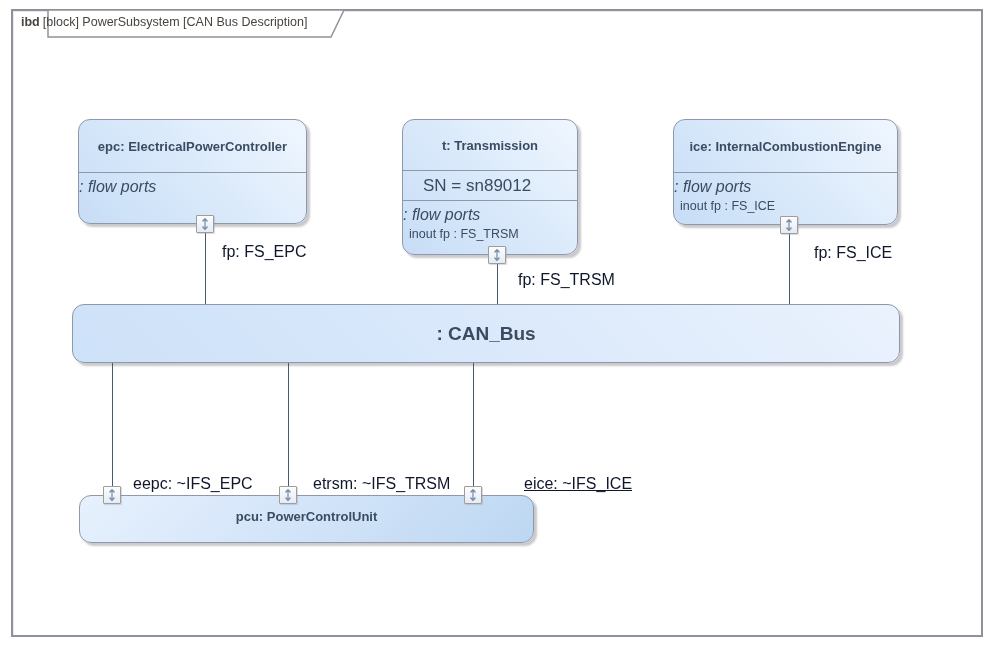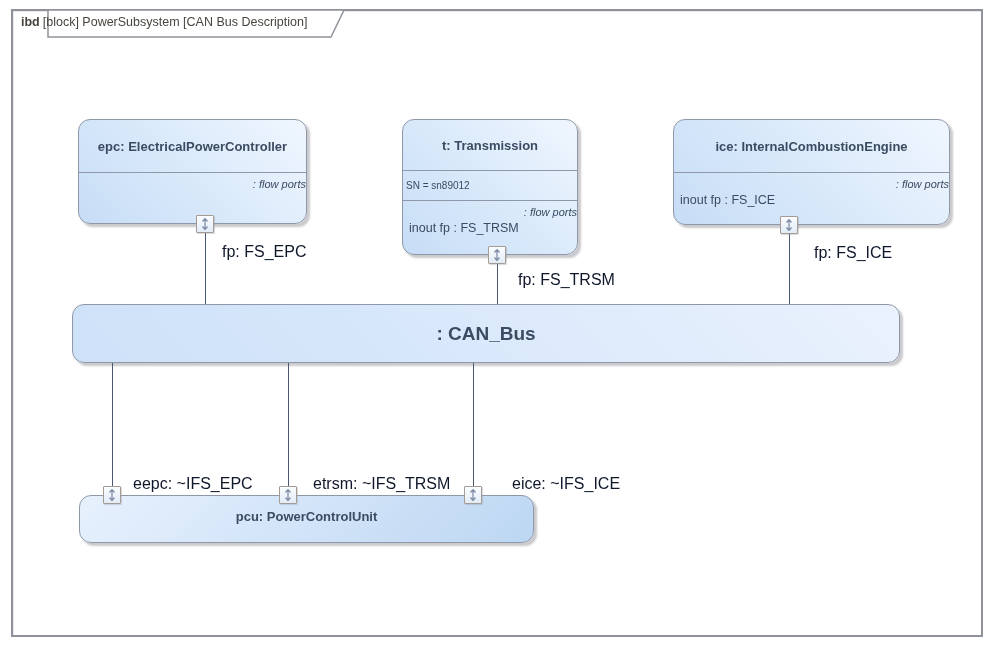--- a/index.html
+++ b/index.html
@@ -30,30 +30,30 @@
     position: absolute;
     background: linear-gradient(225deg, #f0f6fe 0%, #dcebfb 45%, #c7ddf6 100%);
     border: 1px solid #8f98a8; border-radius: 12px;
     box-shadow: 3px 3px 2px rgba(150,150,158,0.5);
   }
   .block .title {
     display: flex; align-items: center; justify-content: center;
     font-weight: bold; font-size: 13px; text-align: center;
   }
   .compartment { border-top: 1px solid #8f98a8; }
-  .comp-heading { text-align: right; font-style: italic; font-size: 11px; padding-top: 5px; }
+  .comp-heading { text-align: left; font-style: italic; font-size: 16px; padding-top: 5px; }
   .comp-attr { text-align: left; font-size: 12.5px; padding: 3px 0 0 6px; white-space: nowrap; }
-  .sn-row { display: flex; align-items: center; font-size: 10px; padding-left: 3px; }
+  .sn-row { display: flex; align-items: center; font-size: 17px; padding-left: 20px; }
 
   #block-epc { left: 78px; top: 119px; width: 229px; height: 105px; }
   #block-epc .title { height: 52px; }
   #block-t   { left: 402px; top: 119px; width: 176px; height: 136px; }
   #block-t .title { height: 50px; }
   #block-t .sn-row { height: 29px; }
-  #block-ice { left: 673px; top: 119px; width: 277px; height: 106px; }
+  #block-ice { left: 673px; top: 119px; width: 225px; height: 106px; }
   #block-ice .title { height: 52px; }
 
   #block-bus {
     left: 72px; top: 304px; width: 828px; height: 59px;
     display: flex; align-items: center; justify-content: center;
     background: linear-gradient(225deg, #eaf2fd 0%, #d9e8fb 55%, #cde1f8 100%);
   }
   #block-bus .bus-title { font-weight: bold; font-size: 19px; text-align: right; }
 
   #block-pcu {
@@ -167,15 +167,15 @@
     <svg width="12" height="14">
       <path d="M6 1.5 L6 12.5 M6 1.5 L3.5 4.5 M6 1.5 L8.5 4.5 M6 12.5 L3.5 9.5 M6 12.5 L8.5 9.5" stroke="#8391a8" stroke-width="1.3" fill="none"></path>
     </svg>
   </div>
 
   <span class="lbl" style="left:222px; top:235px;">fp: FS_EPC</span>
   <span class="lbl" style="left:518px; top:263px;">fp: FS_TRSM</span>
   <span class="lbl" style="left:814px; top:236px;">fp: FS_ICE</span>
   <span class="lbl" style="left:133px; top:467px;">eepc: ~IFS_EPC</span>
   <span class="lbl" style="left:313px; top:467px;">etrsm: ~IFS_TRSM</span>
-  <span class="lbl" style="left:512px; top:467px;">eice: ~IFS_ICE</span>
+  <span class="lbl" style="left:524px; top:467px;text-decoration:underline;">eice: ~IFS_ICE</span>
 
 </div>
 
 </body></html>

